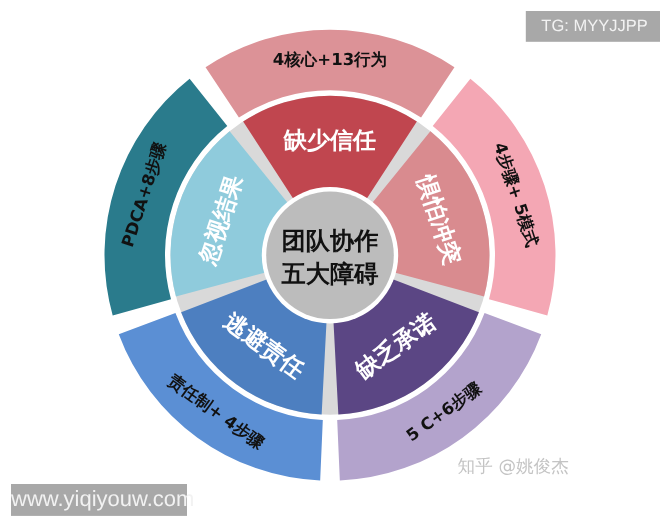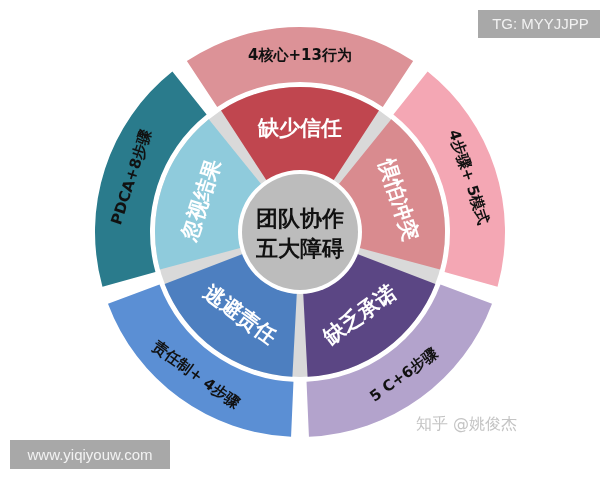--- a/index.html
+++ b/index.html
@@ -9,21 +9,21 @@
   }
   #diagram { position: absolute; left: 0; top: 0; width: 600px; height: 480px; }
   .watermark-tg {
     position: absolute; left: 465px; top: 10px; width: 125px; height: 28px;
     background: #a8a8a8; color: #f2f2f2; font-size: 15px; line-height: 28px; text-align: center;
     font-family: "Liberation Sans", sans-serif;
     margin-left: 13px;
   }
   .watermark-site {
     position: absolute; left: 10px; top: 440px; width: 160px; height: 29px;
-    background: #a8a8a8; color: #f2f2f2; font-size: 15px; line-height: 29px; text-align: center;
+    background: #a8a8a8; color: #f2f2f2; font-size: 20px; line-height: 29px; text-align: center;
     font-family: "Liberation Sans", sans-serif;
   }
   .zhihu-credit {
     position: absolute; left: 416px; top: 414px; color: #c4c4c4; font-size: 16px;
   }
 </style>
 </head>
 <body>
 
 <svg id="diagram" viewBox="0 0 600 480" xmlns="http://www.w3.org/2000/svg">

